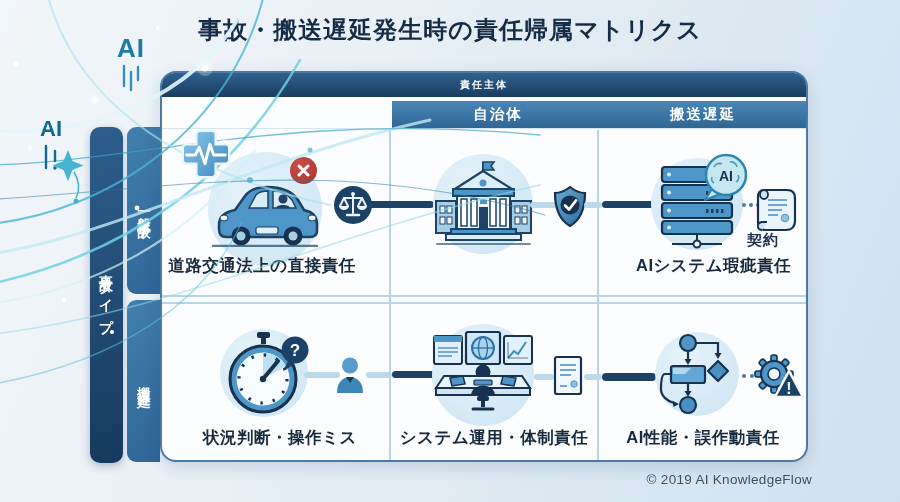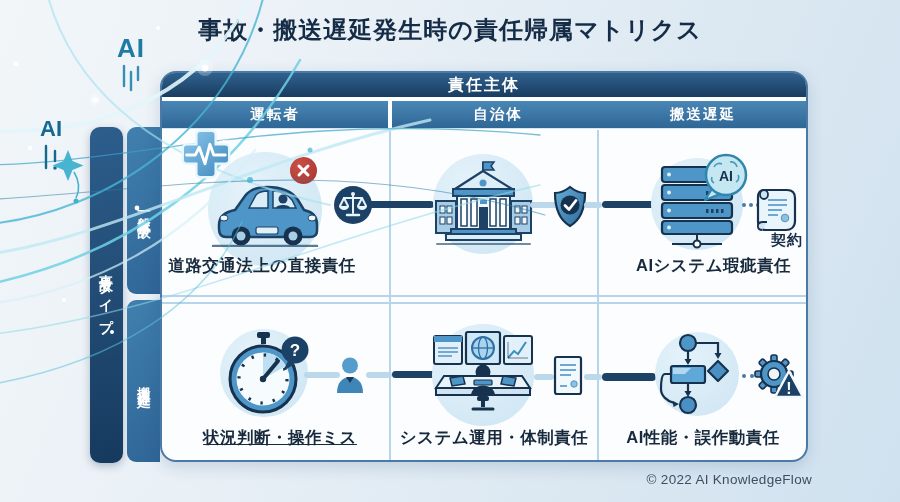--- a/index.html
+++ b/index.html
@@ -11,61 +11,60 @@
   .abs{position:absolute;}
   
   #title{left:0;top:14px;width:900px;text-align:center;font-size:24px;font-weight:bold;
     color:#152c47;letter-spacing:1px;}
   
   #panel{left:160px;top:71px;width:648px;height:391px;background:#fcfdfe;
     border:2px solid #4a7aa5;border-radius:16px;box-sizing:border-box;
     box-shadow:0 5px 16px rgba(40,80,120,.18);}
   .topbar{left:0;top:0;width:644px;height:24px;border-radius:13px 13px 0 0;
     background:linear-gradient(180deg,#2f618e,#1a3c60);color:#fff;font-weight:bold;
-    font-size:16px;line-height:24px;text-align:center;letter-spacing:2px;}
+    font-size:10px;line-height:24px;text-align:center;letter-spacing:2px;}
   .colhead{top:28px;height:27px;background:linear-gradient(180deg,#4a87b5,#2e6695);
     color:#fff;font-weight:bold;font-size:14.5px;line-height:27px;text-align:center;letter-spacing:2px;}
   .vline{top:57px;width:2px;height:330px;background:#b7d4e8;}
   .hline{left:0;width:644px;height:2px;background:#b7d4e8;}
   .thinline{left:0;top:55px;width:644px;height:1px;background:#d5e6f1;}
   
   .vbar{color:#fff;font-weight:bold;display:flex;align-items:center;justify-content:center;
     writing-mode:vertical-rl;text-orientation:upright;letter-spacing:3px;}
   #rowaxis{left:90px;top:127px;width:33px;height:336px;border-radius:10px;font-size:14px;
     background:linear-gradient(165deg,#2d5e8c,#163a5e);box-shadow:0 3px 8px rgba(30,60,95,.3);}
   .rowstrip{left:127px;width:33px;font-size:13.5px;border-radius:9px 0 0 9px;
     background:linear-gradient(135deg,#4180ae,#2e6596);}
   #strip1{top:127px;height:167px;}
   #strip2{top:300px;height:162px;}
   
   .circle{border-radius:50%;background:radial-gradient(circle at 35% 30%,#e4f2fa,#cde5f3);}
   .line-navy{height:7px;border-radius:4px;background:#1d4266;}
   .line-light{height:6px;border-radius:3px;background:#bcd9ec;}
   .dot{width:4px;height:4px;border-radius:50%;background:#4a7aa5;}
   .cell-label{font-weight:bold;font-size:16.5px;color:#17293c;text-align:center;letter-spacing:.5px;}
-  #contract-label{font-weight:bold;font-size:15px;color:#1b2f4a;text-align:right;letter-spacing:1px;}
+  #contract-label{font-weight:bold;font-size:15px;color:#1b2f4a;text-align:left;letter-spacing:1px;}
   .badge{width:27px;height:27px;border-radius:50%;background:radial-gradient(circle at 35% 30%,#cb4f45,#a33530);}
   #footer{top:472px;right:88px;font-size:13.5px;color:#3d4e60;letter-spacing:.3px;}
   svg{display:block;}
   #decor{pointer-events:none;}
 </style>
 </head>
 <body>
 
 <div id="page">
 
   <div class="abs" id="title">事故・搬送遅延発生時の責任帰属マトリクス</div>
 
   <div class="abs vbar" id="rowaxis">事故タイプ</div>
   <div class="abs vbar rowstrip" id="strip1">一般車事故</div>
   <div class="abs vbar rowstrip" id="strip2">搬送遅延</div>
 
   <div class="abs" id="panel">
     <div class="abs topbar">責任主体</div>
-    <div class="abs colhead" style="left:0;width:226px;">運転者</div>
     <div class="abs colhead" style="left:230px;width:212px;">自治体</div>
     <div class="abs colhead" style="left:438px;width:206px;">搬送遅延</div>
     <div class="abs thinline"></div>
     <div class="abs vline" style="left:227px;"></div>
     <div class="abs vline" style="left:435px;"></div>
     <div class="abs hline" style="top:222px;"></div>
     <div class="abs hline" style="top:229px;"></div>
 
     <div class="abs circle" style="left:46px;top:79px;width:114px;height:114px;"></div>
     <svg class="abs" style="left:47px;top:106px;" width="112" height="68" viewBox="0 0 112 68">
@@ -228,21 +227,21 @@
       <text x="17" y="21" text-anchor="middle" font-size="17" font-weight="bold" fill="#fff">?</text>
     </svg>
     <div class="abs line-light" style="left:142px;top:299px;width:36px;"></div>
     <svg class="abs" style="left:172px;top:283px;" width="32" height="38" viewBox="0 0 32 38">
       <circle cx="16" cy="9.5" r="8" fill="#569dcb"></circle>
       <path d="M3,37 C3,26 9,21 16,21 C23,21 29,26 29,37 Z" fill="#3f86b8"></path>
       <path d="M12,21 L16,27 L20,21 Z" fill="#16324e" opacity=".9"></path>
     </svg>
     <div class="abs line-light" style="left:204px;top:299px;width:26px;"></div>
     <div class="abs line-navy" style="left:230px;top:298px;width:48px;"></div>
-    <div class="abs cell-label" style="left:0;top:354px;width:236px;text-decoration:underline;">状況判断・操作ミス</div>
+    <div class="abs cell-label" style="left:0;top:354px;width:236px;">状況判断・操作ミス</div>
 
     <div class="abs circle" style="left:270px;top:251px;width:102px;height:102px;"></div>
     <svg class="abs" style="left:268px;top:255px;" width="106" height="96" viewBox="0 0 106 96">
       <rect x="4" y="8" width="28" height="28" rx="2" fill="#e2f0f9" stroke="#16324e" stroke-width="2"></rect>
       <rect x="4" y="8" width="28" height="6" fill="#4e95c8"></rect>
       <g stroke="#4e95c8" stroke-width="1.5">
           <path d="M8,20 H28"></path>
           <path d="M8,24 H28"></path>
           <path d="M8,28 H22"></path>
         </g>
@@ -367,14 +366,14 @@
     <g stroke="#15688e" stroke-width="2.4" stroke-linecap="round">
       <path d="M46,146 V168"></path>
         <path d="M55,151 V161"></path>
     </g>
     <circle cx="55" cy="168" r="1.8" fill="#15688e"></circle>
     <path d="M68,150 l4.5,11 11,4.5 -11,4.5 -4.5,11 -4.5,-11 -11,-4.5 11,-4.5 Z" fill="#3fb0d0" opacity=".95"></path>
     <path d="M74,172 C80,182 80,190 76,198" stroke="#3fb0d0" stroke-width="1.5" fill="none"></path>
     <circle cx="76" cy="201" r="2.5" fill="#3fb0d0"></circle>
   </svg>
 
-  <div class="abs" id="footer">© 2022 AI KnowledgeFlow</div>
+  <div class="abs" id="footer">© 2019 AI KnowledgeFlow</div>
 </div>
 
 </body></html>

